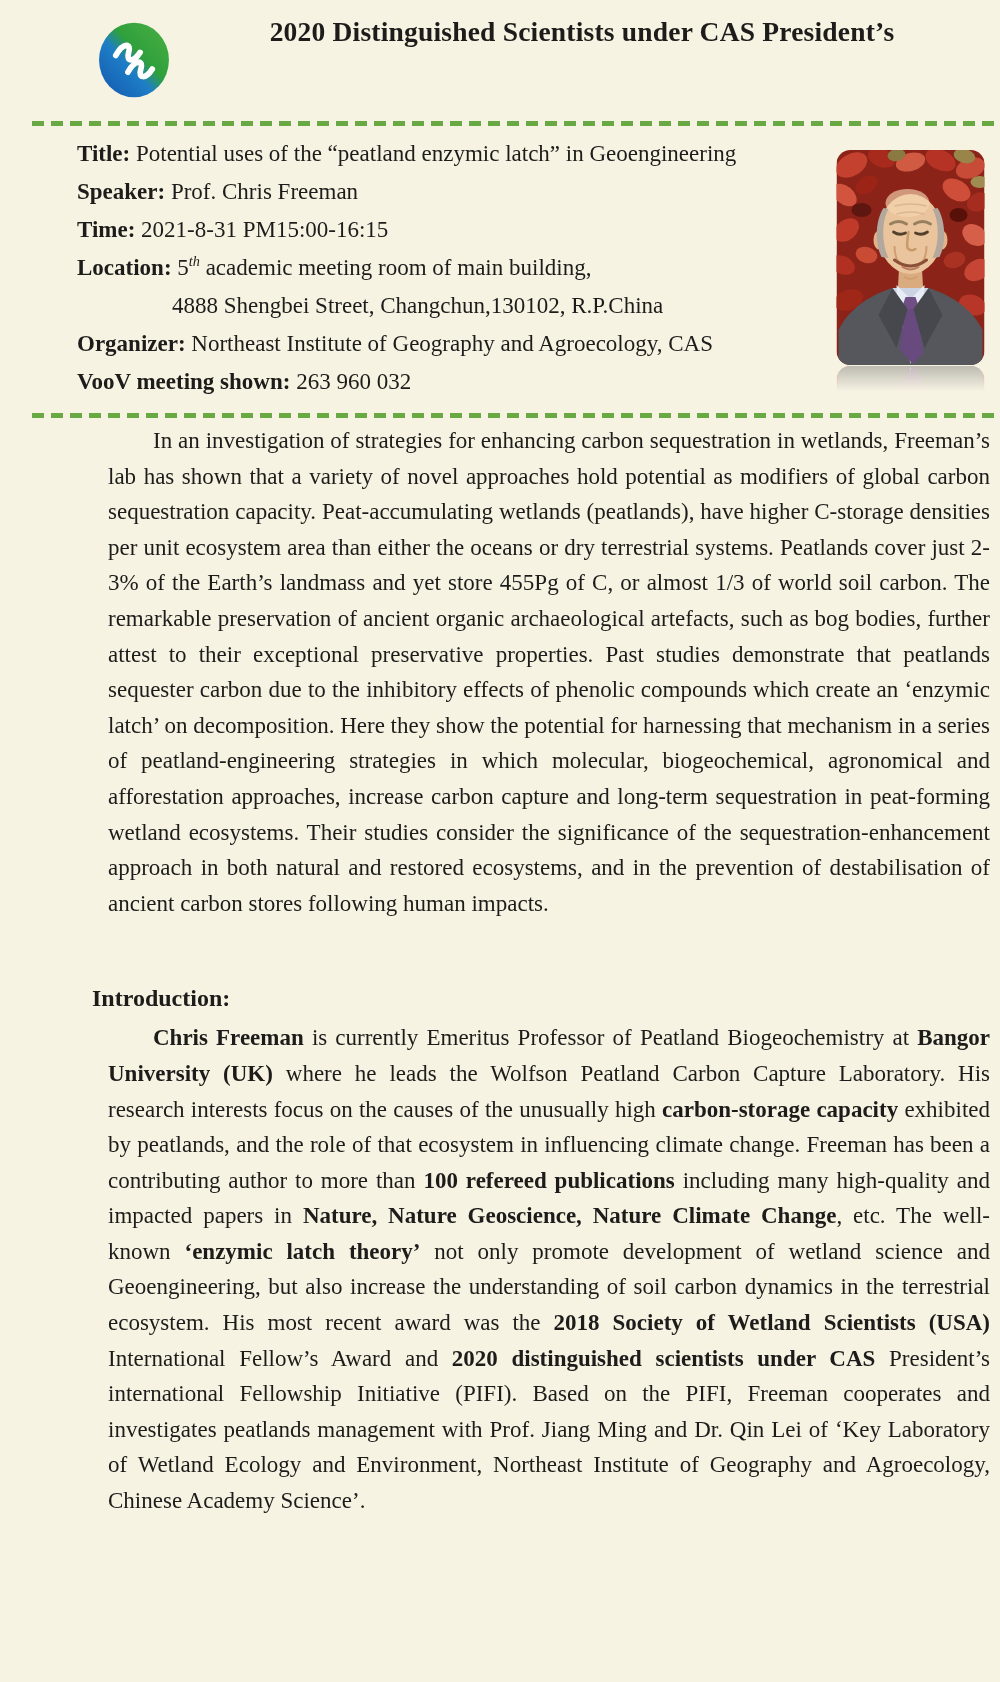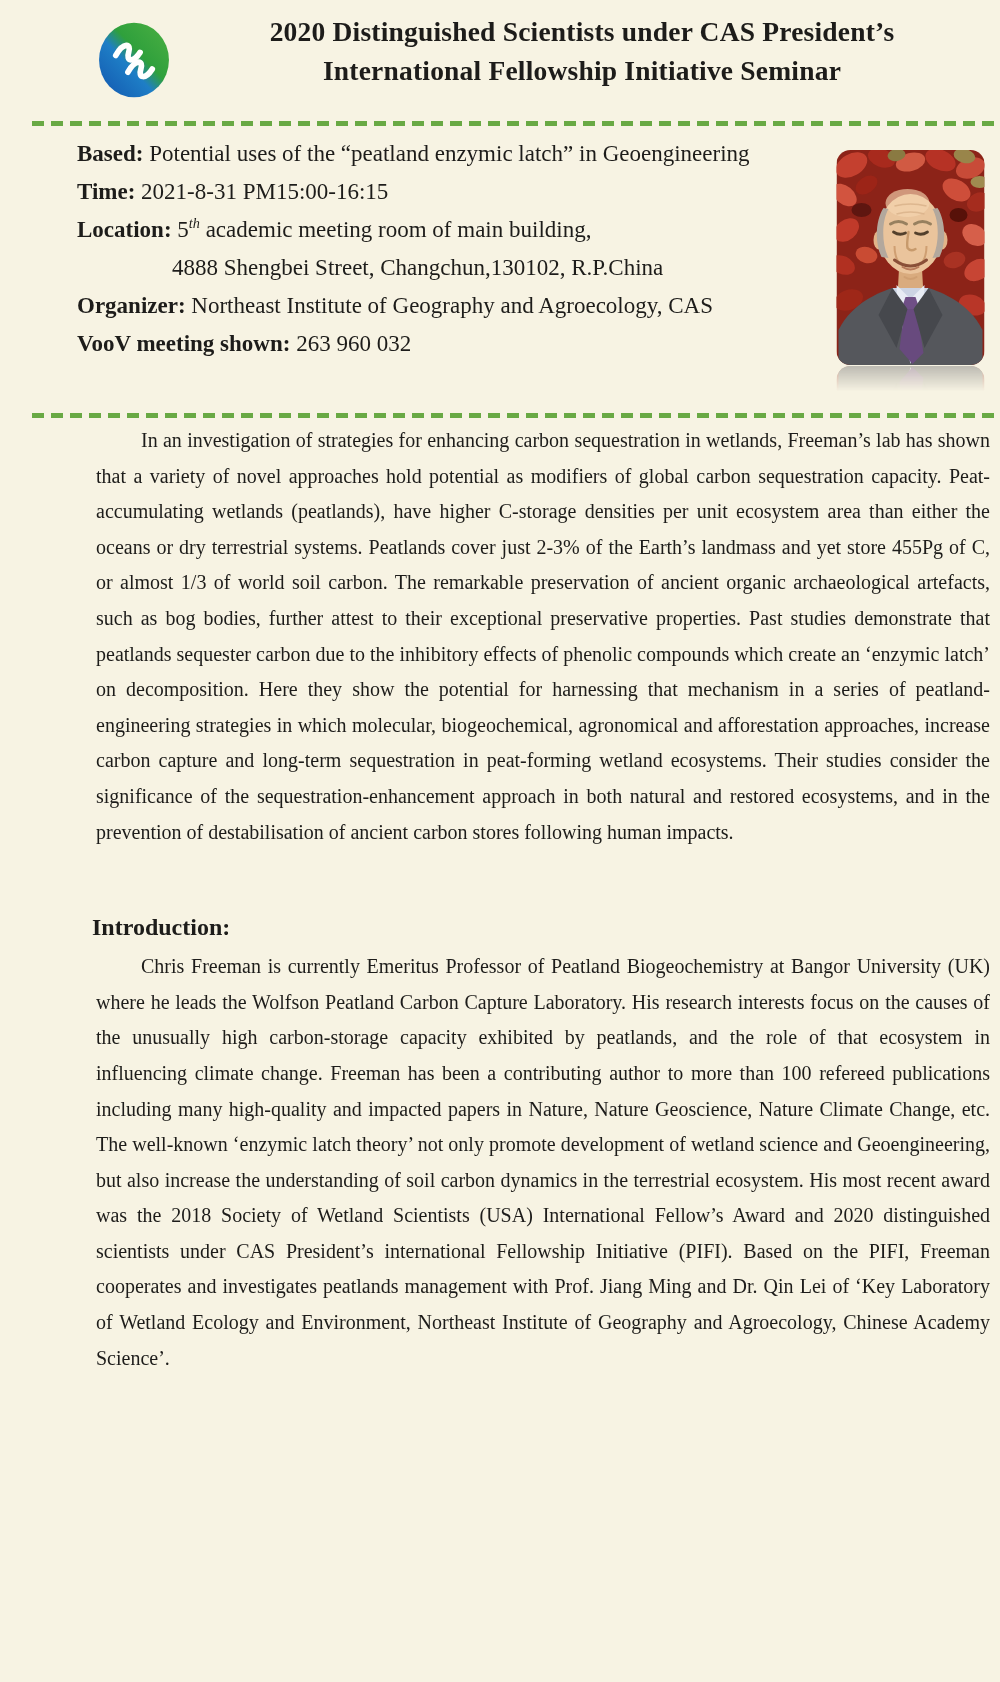--- a/index.html
+++ b/index.html
@@ -55,27 +55,27 @@
     -webkit-mask-image:linear-gradient(to bottom, rgba(0,0,0,.9), transparent 85%);
             mask-image:linear-gradient(to bottom, rgba(0,0,0,.9), transparent 85%);
   }
   .refl-wrap svg { display:block; width:149px; height:215px; transform:scaleY(-1); }
   
   .content { padding:0 42px 0 60px; }
   .sec-heading {
     font-size:24px; font-weight:bold; margin:20px 0 0 0; line-height:34px;
   }
   .para {
-    margin:5px 0 0 4px;
-    font-size:20px; line-height:35.6px;
+    margin:5px 0 0 16px;
+    font-size:23px; line-height:35.6px;
     text-align:justify;
     text-indent:45px;
   }
   .intro-heading { margin-top:60px; }
-  .b { font-weight:normal; }
+  .b { font-weight:bold; }
   .hidden-defs { position:absolute; width:0; height:0; overflow:hidden; }
 </style>
 </head>
 <body>
 
 <svg class="hidden-defs" aria-hidden="true">
   <defs>
     <clipPath id="photo-clip">
         <rect x="0" y="0" width="148" height="215" rx="14" ry="14"></rect>
       </clipPath>
@@ -164,30 +164,33 @@
   <header class="header">
     <div class="logo">
       <svg viewBox="0 0 100 100">
         <ellipse cx="50" cy="50" rx="46" ry="49" fill="url(#globe-grad)"></ellipse>
         <path d="M26,44 C36,26 47,28 43,40 C39,52 49,54 58,40" stroke="#ffffff" fill="none" stroke-width="7.5" stroke-linecap="round"></path>
         <path d="M42,66 C52,48 63,50 59,62 C55,74 65,76 74,62" stroke="#ffffff" fill="none" stroke-width="7.5" stroke-linecap="round"></path>
       </svg>
     </div>
     <h1 class="title-block">
       <span>2020 Distinguished Scientists under CAS President’s</span><br>
-      <span>International Fellowship Initiative Seminar</span>
     </h1>
   </header>
 
   <div class="dash dash-top"></div>
 
   <section class="info">
     <div class="info-row">
-      <span class="lbl">Based:</span>
+      <span class="lbl">Title:</span>
       <span><span>Potential uses of the “peatland enzymic latch” in Geoengineering</span></span>
+    </div>
+    <div class="info-row">
+      <span class="lbl">Speaker:</span>
+      <span><span>Prof. Chris Freeman</span></span>
     </div>
     <div class="info-row">
       <span class="lbl">Time:</span>
       <span><span>2021-8-31 PM15:00-16:15</span></span>
     </div>
     <div class="info-row">
       <span class="lbl">Location:</span>
       <span><span>5</span><sup>th</sup><span> academic meeting room of main building,</span></span>
     </div>
     <div class="info-row indent">

